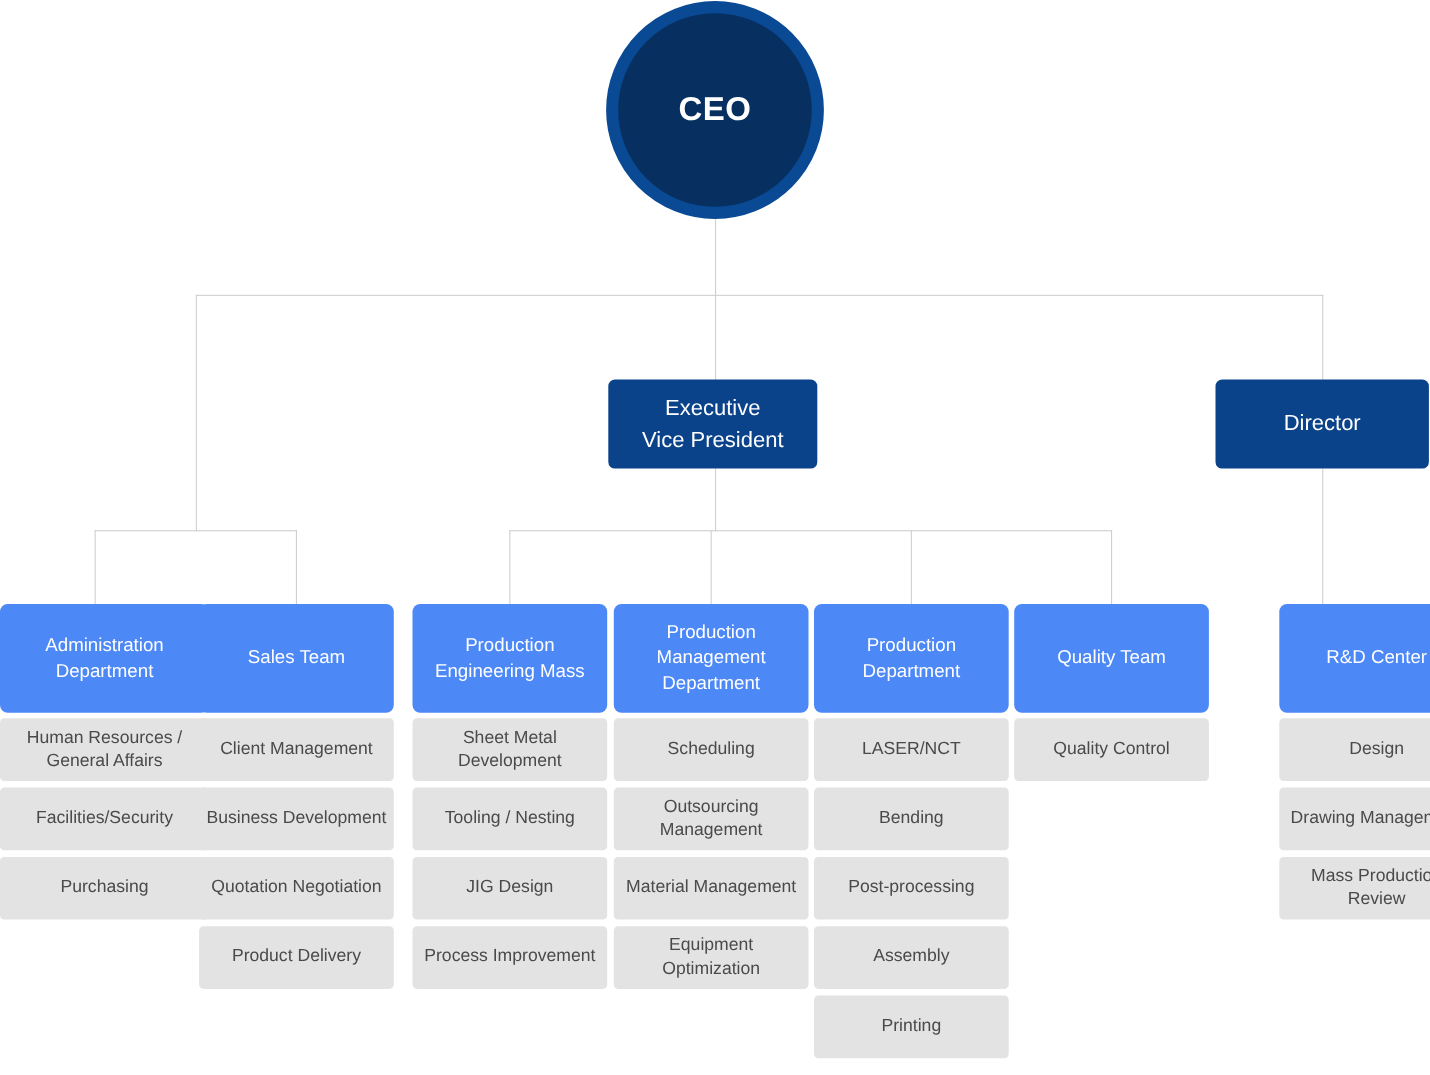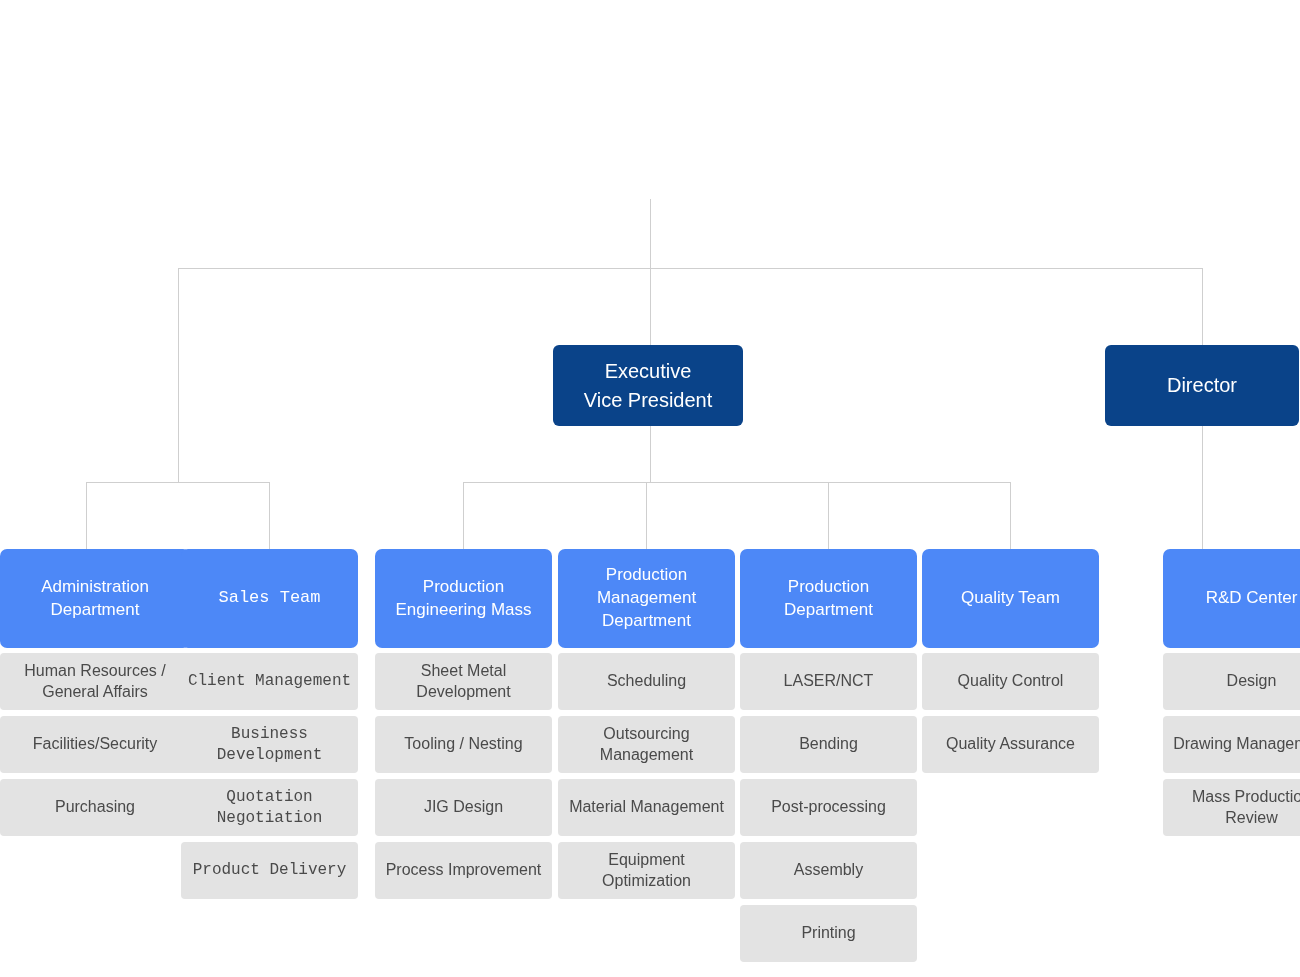--- a/index.html
+++ b/index.html
@@ -142,20 +142,23 @@
 
   <div class="conn v" style="left:650px; top:426px; height:57px;"></div>
   <div class="conn h" style="left:463px; top:482px; width:548px;"></div>
   <div class="conn v" style="left:463px; top:482px; height:68px;"></div>
   <div class="conn v" style="left:646px; top:482px; height:68px;"></div>
   <div class="conn v" style="left:828px; top:482px; height:68px;"></div>
   <div class="conn v" style="left:1010px; top:482px; height:68px;"></div>
 
   <div class="conn v" style="left:1202px; top:426px; height:124px;"></div>
 
+  <div class="ceo-node">
+    <span class="ceo-label">CEO</span>
+  </div>
 
   <div class="exec-node" id="node-evp">
     <span>
       <span>Executive</span><br>
       <span>Vice President</span>
     </span>
   </div>
 
   <div class="exec-node" id="node-director">
     <span>Director</span>
@@ -168,21 +171,21 @@
         <span>Department</span>
       </span>
     </div>
     <div class="sub-list">
       <div class="sub-item">Human Resources / General Affairs</div>
       <div class="sub-item">Facilities/Security</div>
       <div class="sub-item">Purchasing</div>
     </div>
   </div>
 
-  <div class="col" style="left:181px; width:177px;font-family:Liberation Mono, monospace;">
+  <div class="col" style="left:181px; width:177px;">
     <div class="dept-head">
       <span>Sales Team</span>
     </div>
     <div class="sub-list">
       <div class="sub-item">Client Management</div>
       <div class="sub-item">Business Development</div>
       <div class="sub-item">Quotation Negotiation</div>
       <div class="sub-item">Product Delivery</div>
     </div>
   </div>
@@ -233,21 +236,20 @@
       <div class="sub-item">Printing</div>
     </div>
   </div>
 
   <div class="col" style="left:922px; width:177px;">
     <div class="dept-head">
       <span>Quality Team</span>
     </div>
     <div class="sub-list">
       <div class="sub-item">Quality Control</div>
-      <div class="sub-item">Quality Assurance</div>
     </div>
   </div>
 
   <div class="col" style="left:1115px; width:177px;padding-left:48px;">
     <div class="dept-head">
       <span>R&amp;D Center</span>
     </div>
     <div class="sub-list">
       <div class="sub-item">Design</div>
       <div class="sub-item">Drawing Management</div>

